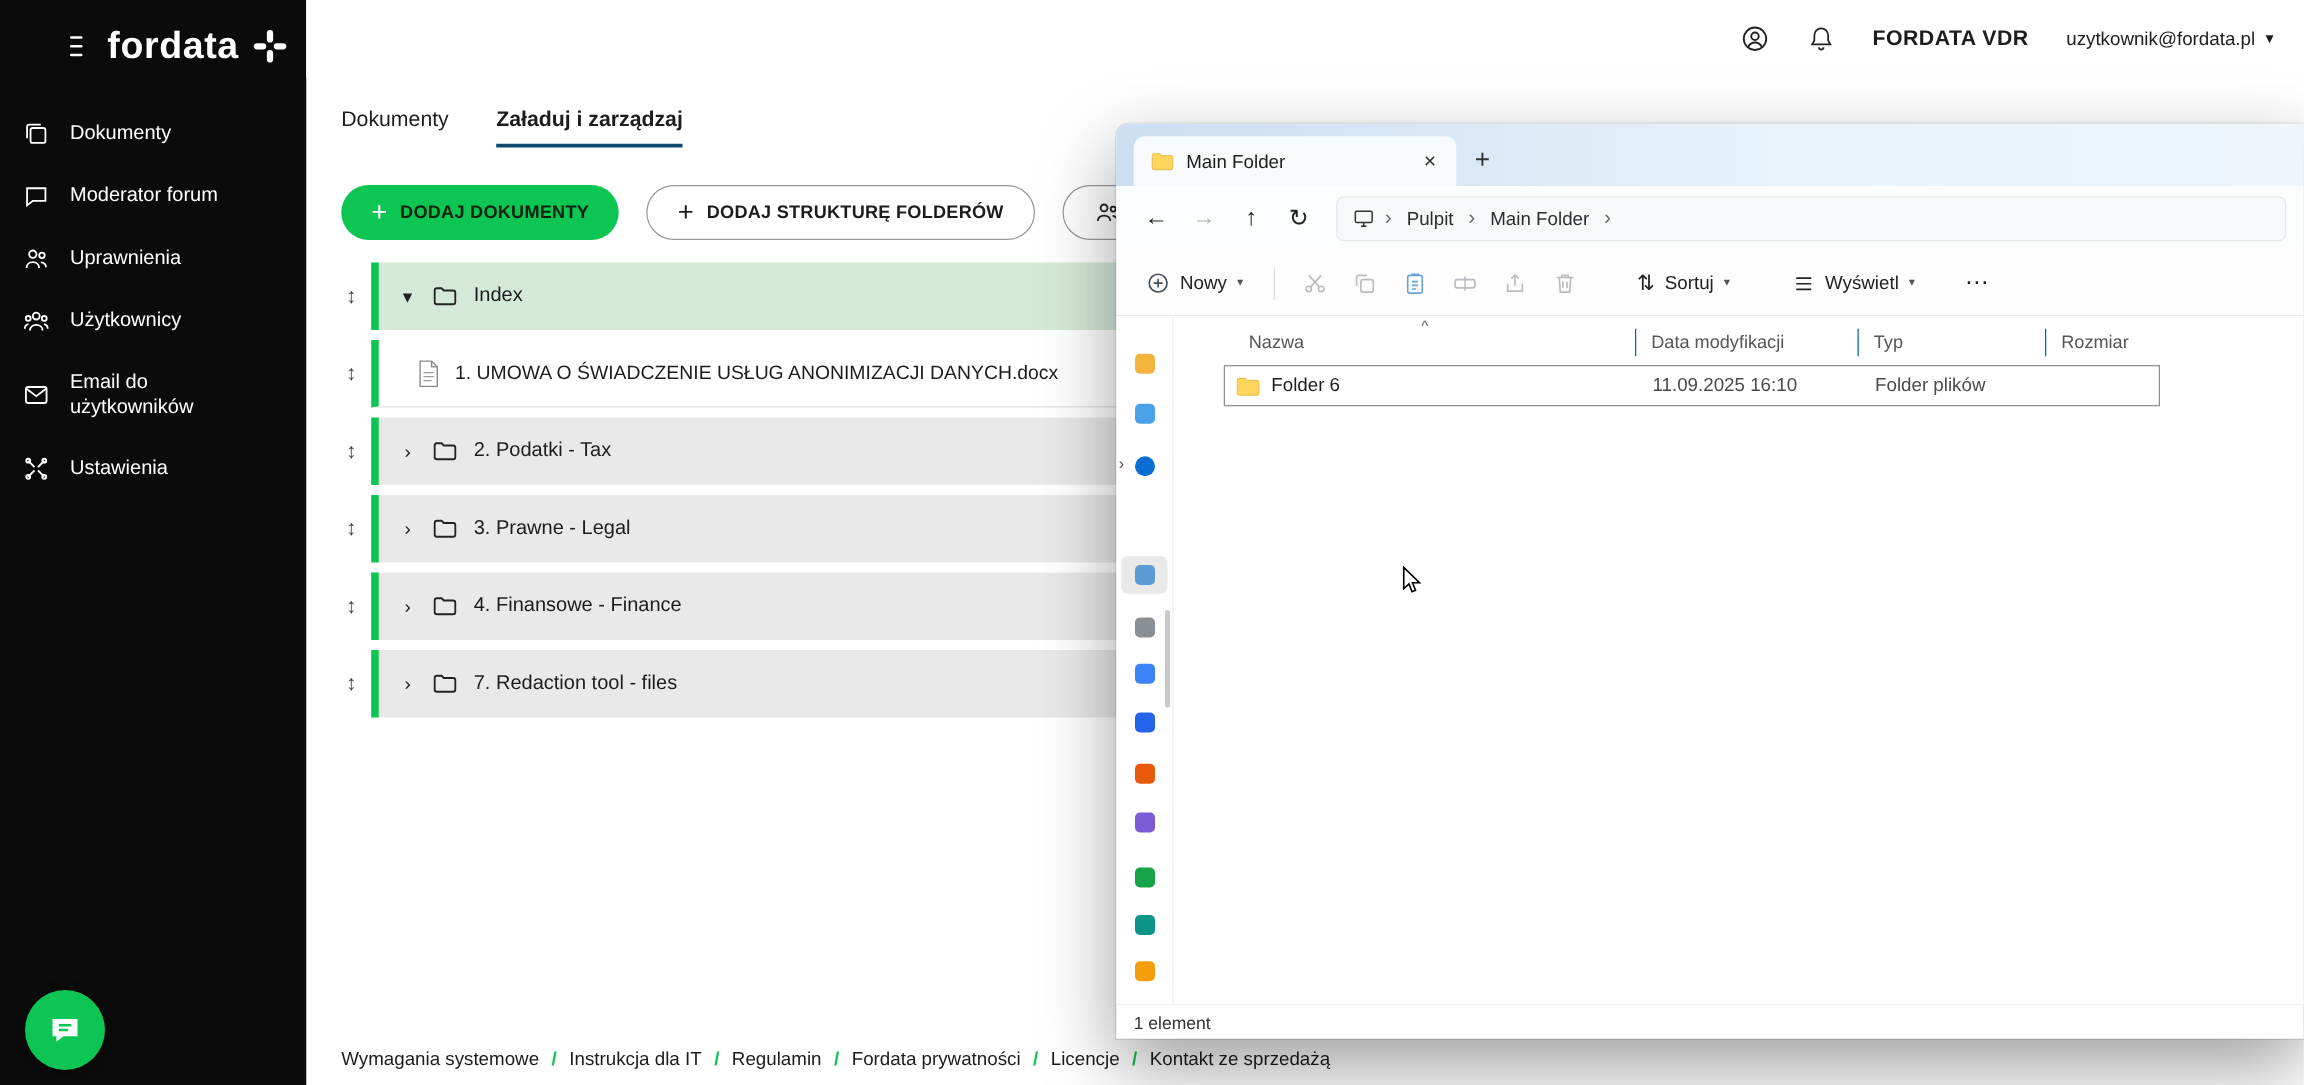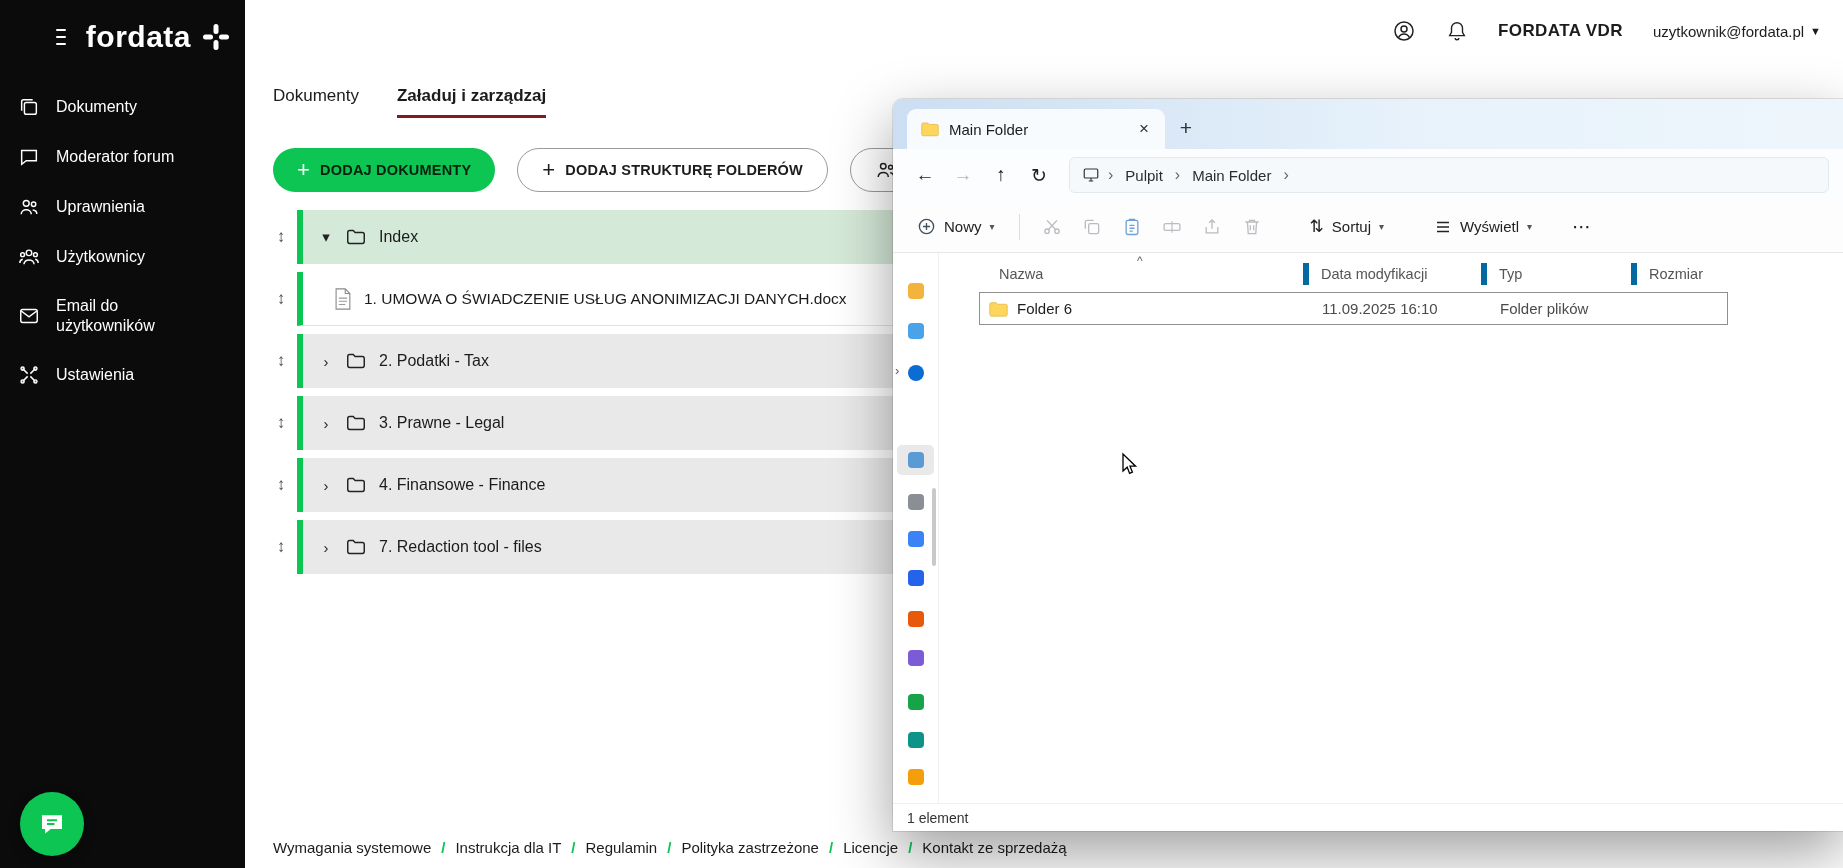--- a/index.html
+++ b/index.html
@@ -20,21 +20,21 @@
   
   .topbar { position:absolute; left:245px; right:0; top:0; height:62px; background:#fff; display:flex; align-items:center; justify-content:flex-end; gap:30px; padding-right:22px; }
   .brand { font-weight:bold; font-size:17px; letter-spacing:.4px; }
   .useremail { font-size:15px; display:flex; align-items:center; gap:6px; cursor:pointer; }
   .caret-down { font-size:11px; }
   .iconbtn { background:none; border:none; cursor:pointer; display:flex; align-items:center; }
   
   .main { position:absolute; left:273px; top:62px; width:1000px; }
   .tabs { display:flex; gap:38px; margin-top:24px; font-size:17px; }
   .tab { padding-bottom:9px; cursor:pointer; }
-  .tab.active { font-weight:bold; border-bottom:3px solid #7f1d1d; }
+  .tab.active { font-weight:bold; border-bottom:3px solid #0c4a6e; }
   .actions { display:flex; gap:22px; margin-top:30px; align-items:center; }
   .btn { height:44px; border-radius:22px; display:flex; align-items:center; gap:10px; padding:0 24px; font-size:14.5px; font-weight:bold; letter-spacing:.2px; cursor:pointer; border:none; font-family:inherit; }
   .btn .plus { font-size:22px; font-weight:normal; line-height:1; }
   .btn-green { background:#0CC552; color:#06220f; }
   .btn-green .plus { color:#ffffff; }
   .btn-outline { background:#fff; border:1px solid #9a9a9a; color:#1c1c1c; }
   .btn-cut { width:150px; overflow:hidden; white-space:nowrap; justify-content:flex-start; }
   
   .tree { margin-top:18px; width:925px; }
   .tree-line { display:flex; align-items:stretch; gap:8px; margin-bottom:8px; }
@@ -75,21 +75,21 @@
   .grp-gap { margin-left:26px; }
   
   .ex-body { flex:1; display:flex; position:relative; background:#fff; min-height:0; }
   .ex-side { width:46px; border-right:1px solid #f0f0f0; position:relative; flex:0 0 auto; }
   .side-ico { position:absolute; left:15px; width:16px; height:16px; border-radius:4px; cursor:pointer; }
   .side-chev { position:absolute; left:2px; font-size:13px; color:#555; cursor:pointer; }
   .side-highlight { position:absolute; left:4px; right:4px; height:30px; background:#e9e9e9; border-radius:5px; cursor:pointer; }
   .side-scroll { position:absolute; right:2px; width:4px; height:78px; background:#c9c9c9; border-radius:2px; cursor:pointer; }
   .ex-list { flex:1; padding:6px 0 0 40px; position:relative; }
   .ex-cols { display:flex; height:30px; align-items:center; font-size:14.5px; color:#555; position:relative; }
-  .colh { display:flex; align-items:center; height:22px; border-right:6px solid #0369a1; padding-left:12px; cursor:pointer; }
+  .colh { display:flex; align-items:center; height:22px; border-right:1px solid #0369a1; padding-left:12px; cursor:pointer; }
   .col-name { width:330px; padding-left:20px; }
   .col-mod  { width:178px; }
   .col-type { width:150px; }
   .col-size { width:120px; border-right:none; }
   .sort-ind { position:absolute; left:158px; top:-5px; font-size:12px; color:#666; }
   .ex-row { display:flex; align-items:center; height:33px; width:749px; border:1px solid #8f8f8f; background:#fff; font-size:15px; cursor:pointer; margin-top:3px; }
   .cell { display:flex; align-items:center; gap:9px; padding-left:12px; }
   .cell.name { width:330px; padding-left:9px; color:#1c1c1c; }
   .cell.mod, .cell.type { color:#4b4b4b; }
   .cell.mod { width:178px; }
@@ -290,21 +290,21 @@
 </main>
 
 <footer class="footer">
   <div class="flinks">
     <span class="flink">Wymagania systemowe</span>
       <span class="fslash">/</span>
     <span class="flink">Instrukcja dla IT</span>
       <span class="fslash">/</span>
     <span class="flink">Regulamin</span>
       <span class="fslash">/</span>
-    <span class="flink">Polityka zastrzeżone</span>
+    <span class="flink">Fordata prywatności</span>
       <span class="fslash">/</span>
     <span class="flink">Licencje</span>
       <span class="fslash">/</span>
     <span class="flink">Kontakt ze sprzedażą</span>
   </div>
 </footer>
 
 <div class="chat-fab">
   <svg width="30" height="30" viewBox="0 0 24 24" fill="none" stroke="#fff" stroke-width="1.8">
       <path d="M4 5h16v11h-9l-4.5 3.5V16H4z" fill="#fff" stroke="none"></path>

